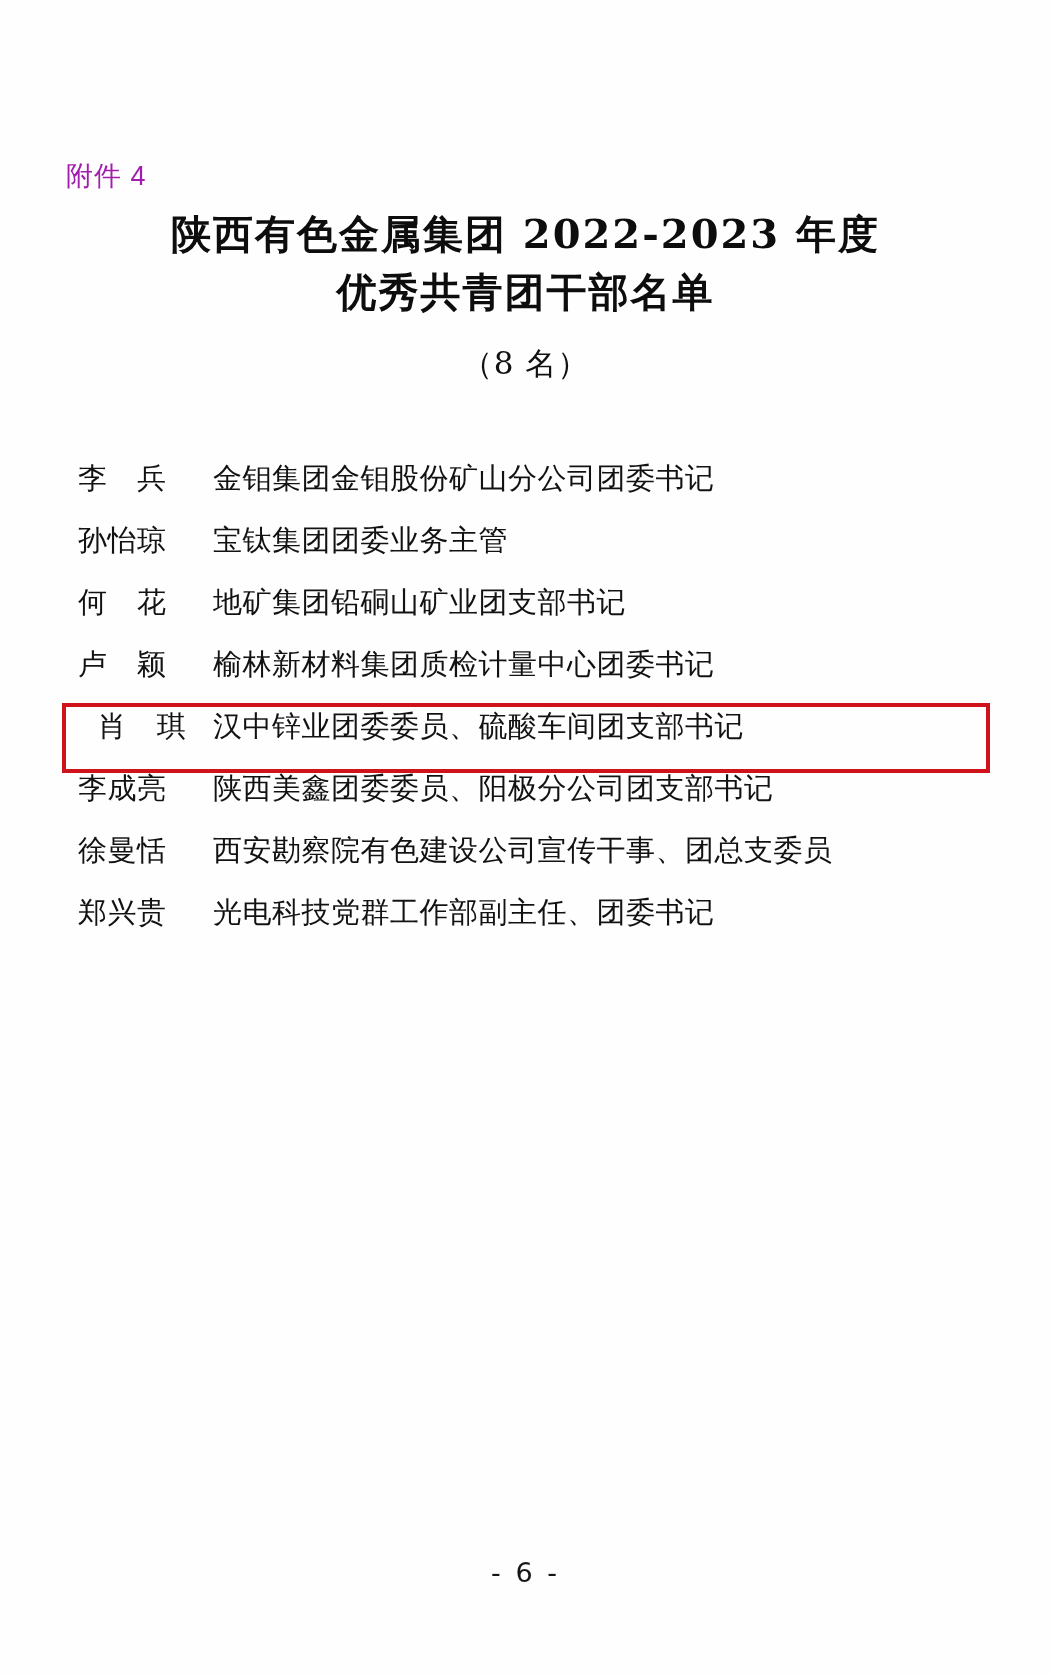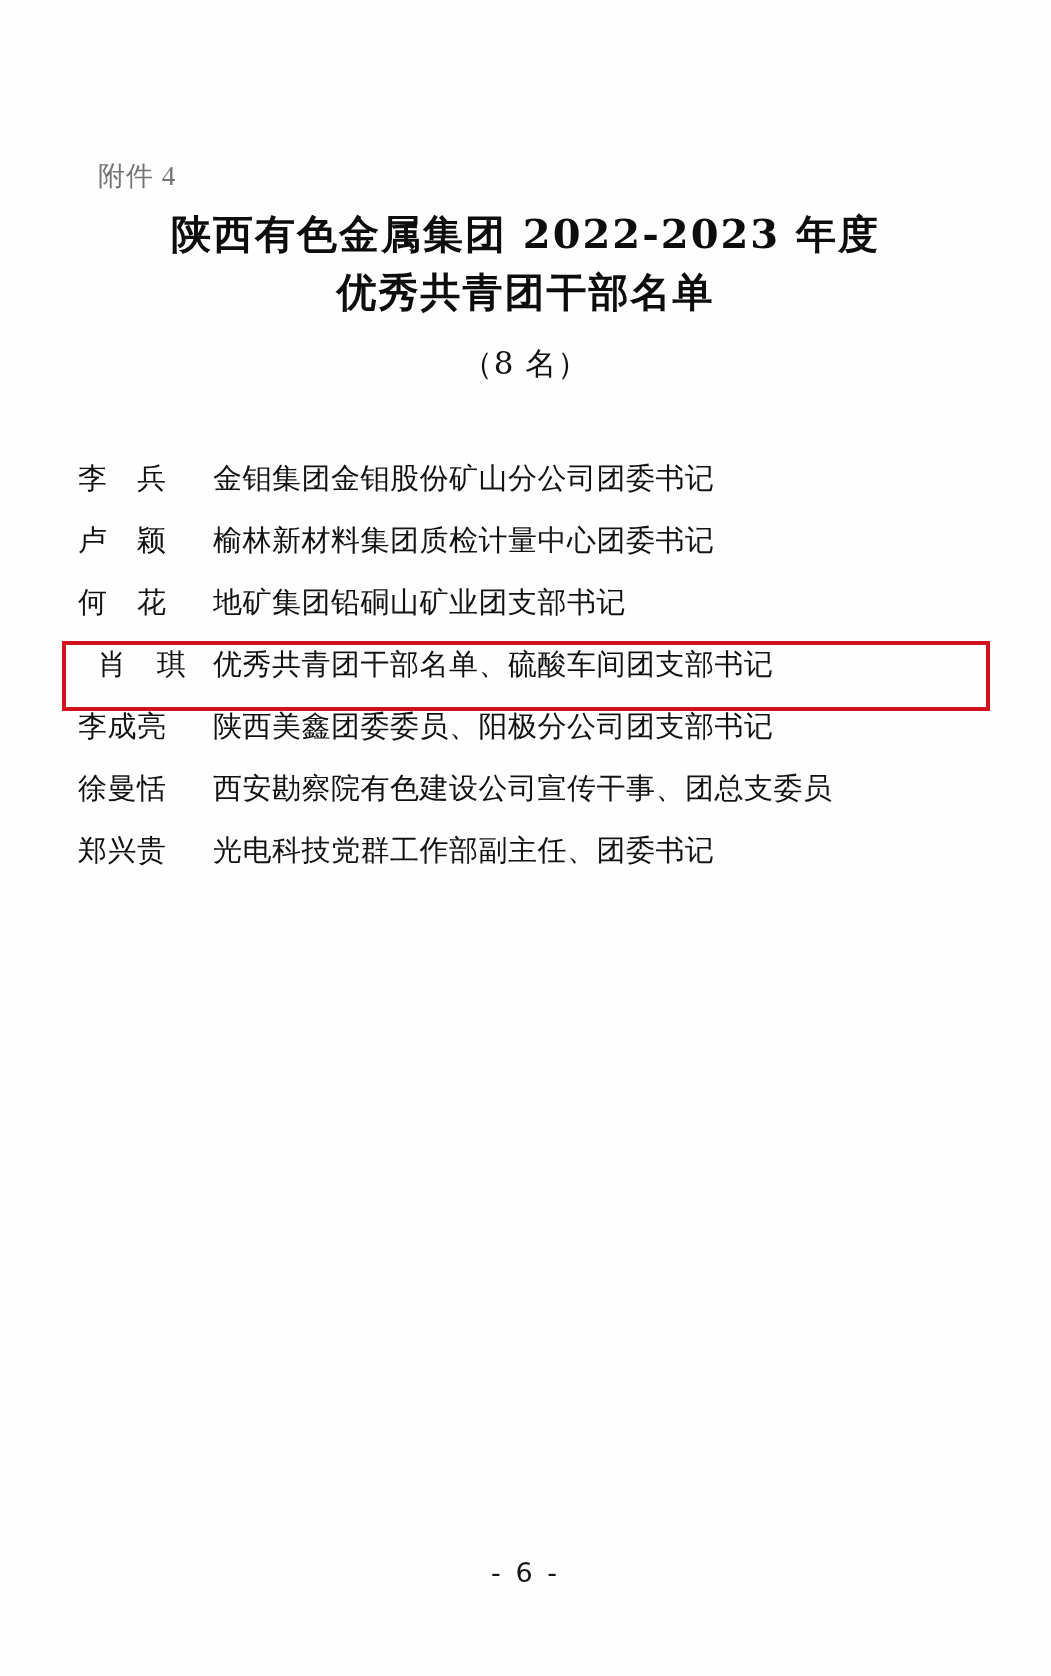--- a/index.html
+++ b/index.html
@@ -17,24 +17,23 @@
     height: 1676px;
     margin: 0 auto;
     background: #fefefe;
     overflow: hidden;
   }
   .attachment-label {
     position: absolute;
     left: 66px;
     top: 158px;
     font-size: 27px;
-    font-family: Liberation Serif, serif;
+    font-family: Liberation Sans, sans-serif;
     letter-spacing: 1px;
-    color: #737373;
-    margin-left: 32px;
+    color: #a21caf;
   }
   .title-block {
     position: absolute;
     left: 0;
     right: 0;
     top: 205px;
     text-align: center;
   }
   .title-line {
     font-size: 40px;
@@ -110,34 +109,38 @@
     <div class="subtitle">（8 名）</div>
   </div>
 
   <div class="name-list">
 
     <div class="list-row">
       <span class="person-name">李　兵</span>
       <span class="person-role">金钼集团金钼股份矿山分公司团委书记</span>
     </div>
 
-
     <div class="list-row">
-      <span class="person-name">卢　颖</span>
-      <span class="person-role">榆林新材料集团质检计量中心团委书记</span>
+      <span class="person-name">孙怡琼</span>
+      <span class="person-role">宝钛集团团委业务主管</span>
     </div>
 
     <div class="list-row">
       <span class="person-name">何　花</span>
       <span class="person-role">地矿集团铅硐山矿业团支部书记</span>
     </div>
 
+    <div class="list-row">
+      <span class="person-name">卢　颖</span>
+      <span class="person-role">榆林新材料集团质检计量中心团委书记</span>
+    </div>
+
     <div class="list-row highlighted" style="outline-color: rgb(208, 18, 27);">
       <span class="person-name">肖　琪</span>
-      <span class="person-role">优秀共青团干部名单、硫酸车间团支部书记</span>
+      <span class="person-role">汉中锌业团委委员、硫酸车间团支部书记</span>
     </div>
 
     <div class="list-row">
       <span class="person-name">李成亮</span>
       <span class="person-role">陕西美鑫团委委员、阳极分公司团支部书记</span>
     </div>
 
     <div class="list-row">
       <span class="person-name">徐曼恬</span>
       <span class="person-role">西安勘察院有色建设公司宣传干事、团总支委员</span>

